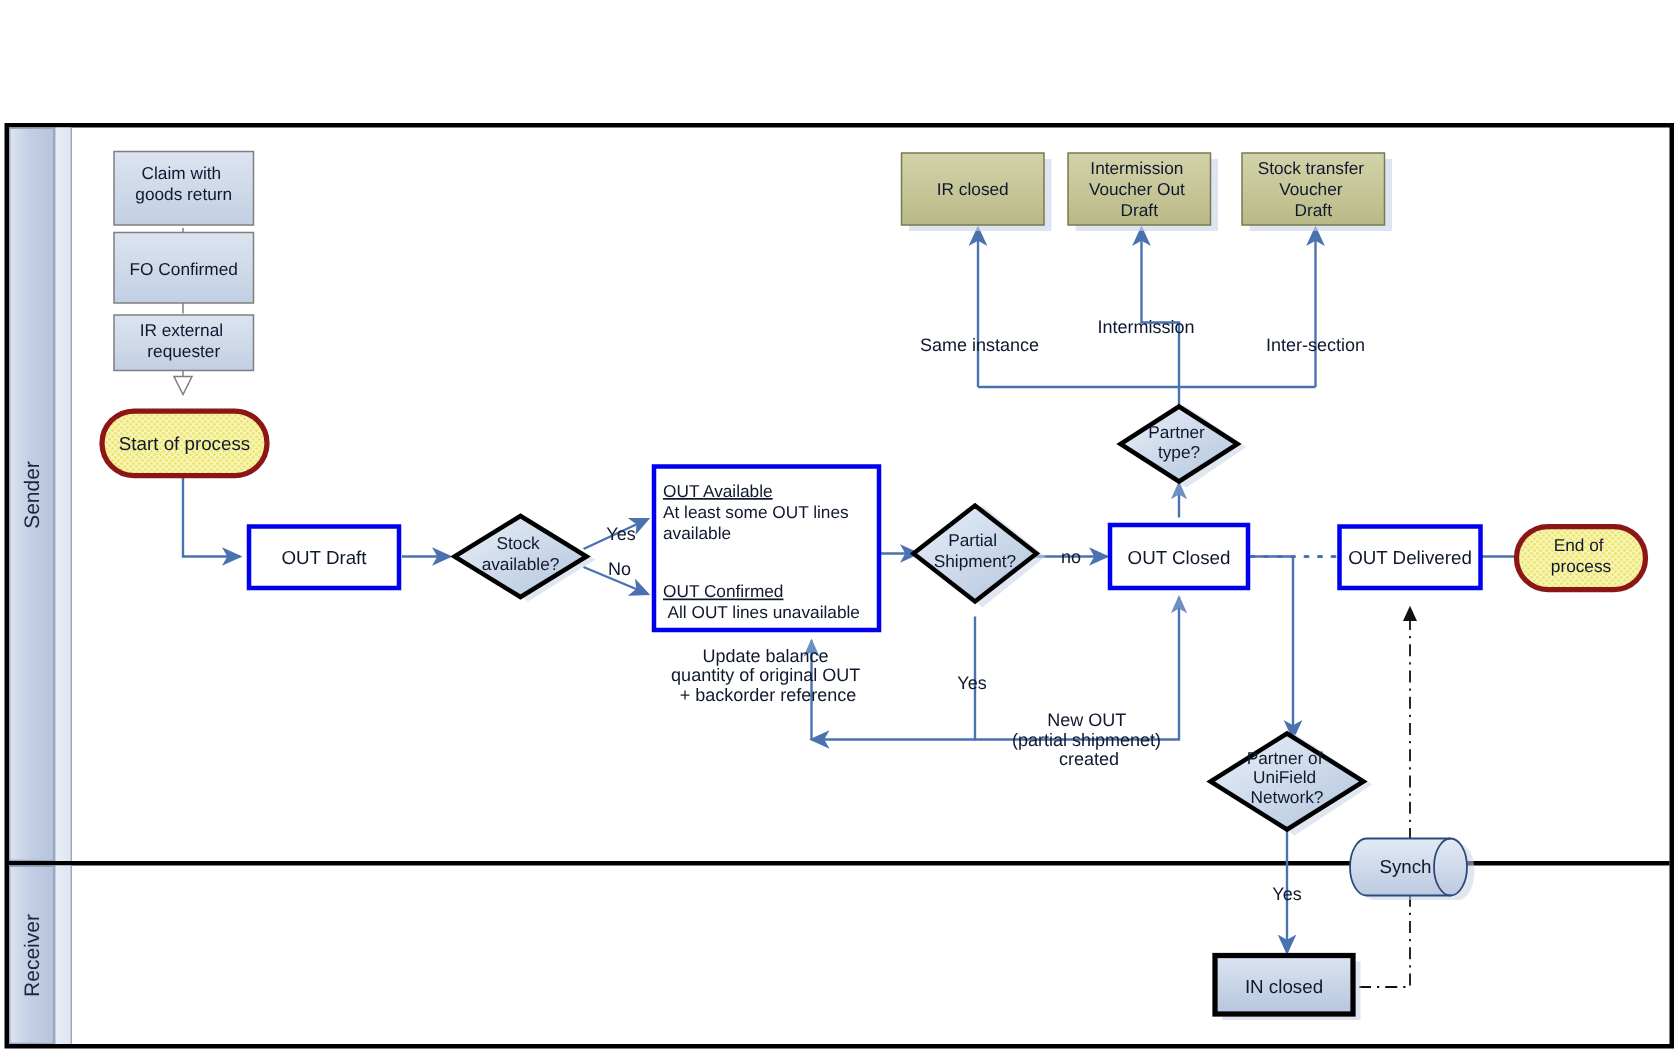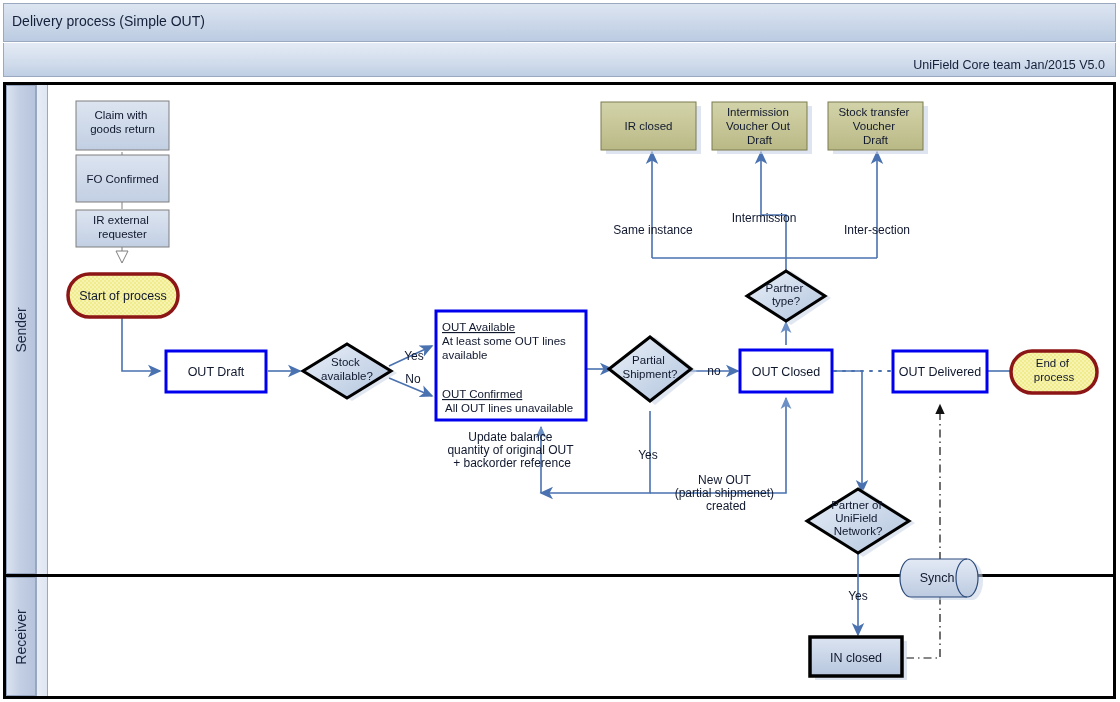--- a/index.html
+++ b/index.html
@@ -56,26 +56,20 @@
   .lbl{font-size:12px;}
   .nodetxt{font-size:12.5px;}
   .nodetxt-sm{font-size:11.5px;}
   .u{text-decoration:underline;}
 </style>
 </head>
 <body>
 
 <div id="page">
 
-  <div class="titlebar">
-    <div class="txt">Delivery process (Simple OUT)</div>
-  </div>
-  <div class="subbar">
-    <div class="txt">UniField Core team Jan/2015 V5.0</div>
-  </div>
 
   <div class="pool">
     <div class="lane-hdr" style="top:0;height:489px;">
       <span>Sender</span>
     </div>
     <div class="lane-gutter" style="left:30px;top:0;height:489px;"></div>
 
     <div class="lane-sep" style="top:489px;"></div>
 
     <div class="lane-hdr" style="top:492px;height:119px;">

